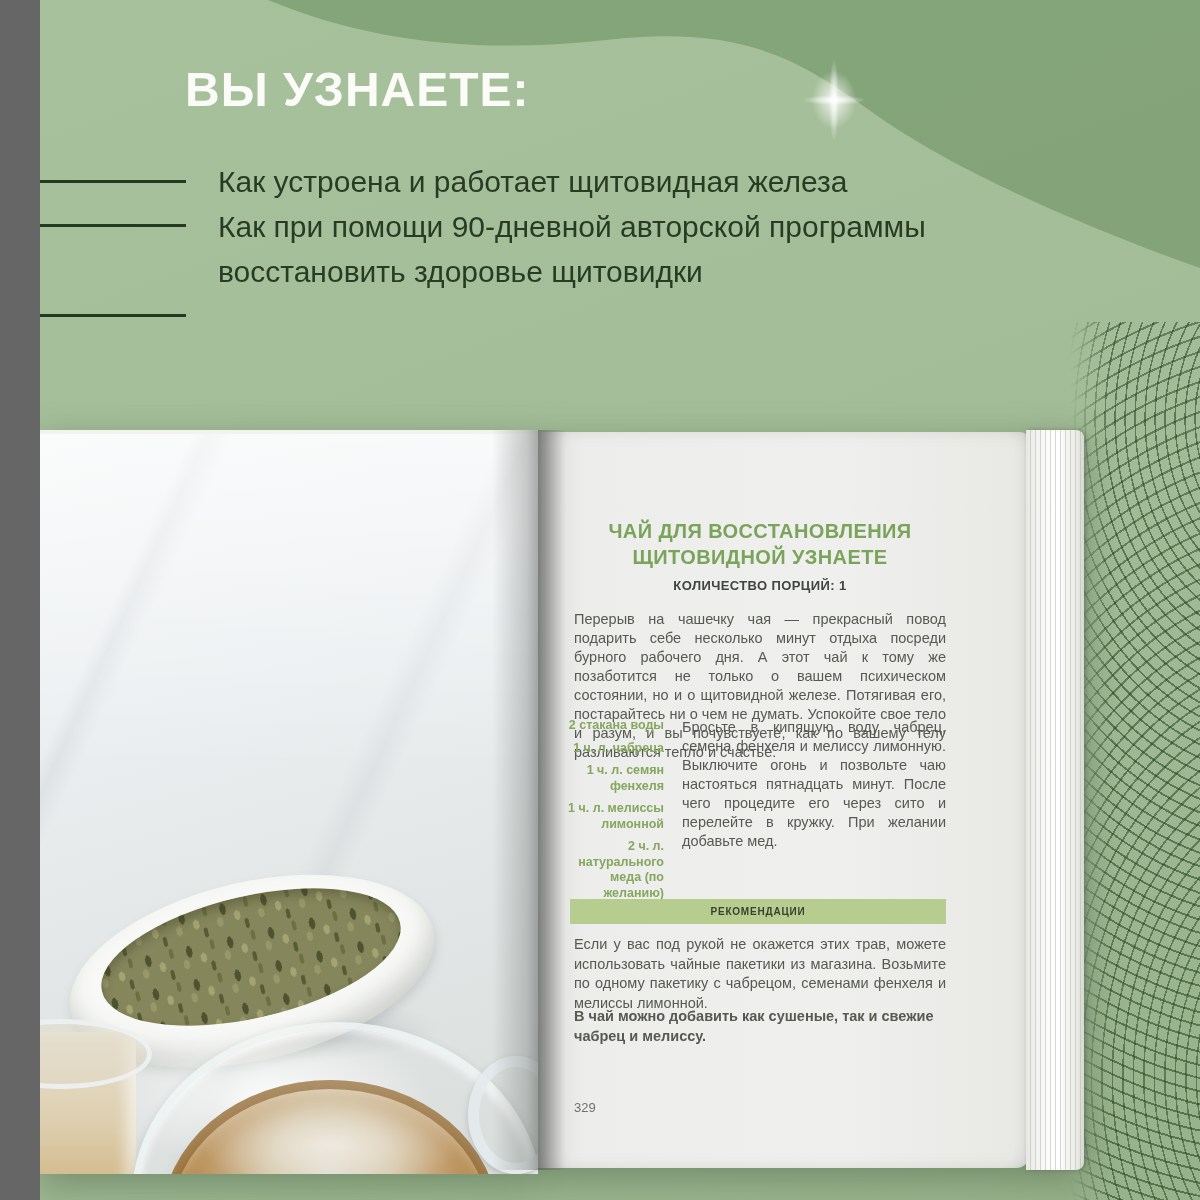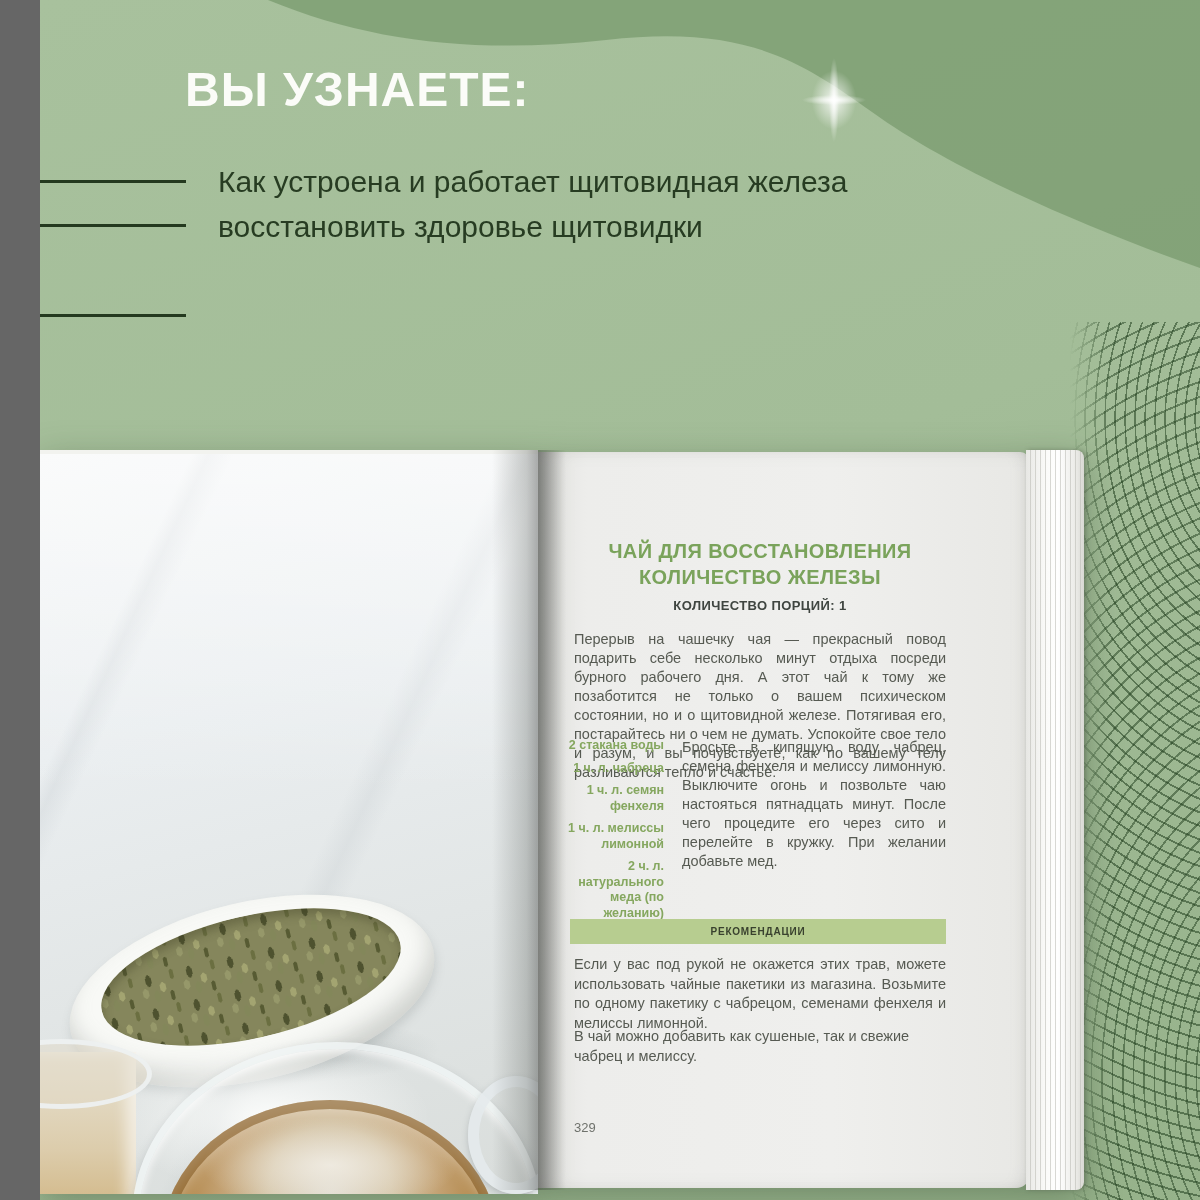--- a/index.html
+++ b/index.html
@@ -22,21 +22,21 @@
     -webkit-mask-image:linear-gradient(90deg,transparent 0,#000 24%);
             mask-image:linear-gradient(90deg,transparent 0,#000 24%);}
   
   .learn-heading{position:absolute;left:145px;top:62px;color:#fbfcf8;font-size:48px;font-weight:800;letter-spacing:1px;}
   .dash{position:absolute;left:0;height:3px;width:146px;background:#24391f;}
   .dash1{top:180px}.dash2{top:224px}.dash3{top:314px}
   .learn-bullets{position:absolute;left:178px;top:159px;width:960px;color:var(--ink,#273c22);
     font-size:30px;line-height:45px;}
   .bullet .b{font-weight:400;}
   
-  .book{position:absolute;left:0;top:450px;width:1044px;height:740px;filter:drop-shadow(0 10px 18px rgba(40,60,38,.35));}
+  .book{position:absolute;left:0;top:430px;width:1044px;height:740px;filter:drop-shadow(0 10px 18px rgba(40,60,38,.35));}
   .photo-page{position:absolute;left:0;top:0;width:498px;height:740px;overflow:hidden;
     background:linear-gradient(165deg,#f4f6f7 0%,#eaeef0 35%,#e2e6e6 65%,#d9dddb 100%);
     border-top:4px solid #f2f3ef;}
   .marble-vein{position:absolute;inset:0;opacity:.5;background:
     linear-gradient(115deg,transparent 18%,rgba(170,178,184,.35) 20%,transparent 23%,transparent 55%,rgba(170,178,184,.3) 58%,transparent 61%);}
   .dish-shadow{position:absolute;left:40px;top:560px;width:360px;height:70px;border-radius:50%;
     background:radial-gradient(closest-side,rgba(140,150,150,.45),rgba(140,150,150,0));}
   .dish{position:absolute;left:26px;top:448px;width:372px;height:178px;border-radius:50%;
     transform:rotate(-13deg);background:#f8f9f6;
     box-shadow:inset 0 -16px 22px rgba(160,165,160,.45), 0 6px 10px rgba(130,140,140,.25);}
@@ -87,21 +87,21 @@
     font-size:13px;font-weight:700;letter-spacing:.4px;}
   .intro{left:36px;top:178px;width:372px;font-size:14.5px;line-height:19px;text-align:justify;}
   .ingredients{left:26px;top:286px;width:100px;text-align:right;color:var(--ingredient-green,#85a75f);
     font-size:12.5px;font-weight:700;line-height:15.5px;}
   .ing{margin-bottom:7px;}
   .method{left:144px;top:286px;width:264px;font-size:14.5px;line-height:19px;text-align:justify;}
   .reco-band{left:32px;top:467px;width:376px;height:25px;background:var(--band-bg,#b7cd90);
     color:var(--band-ink,#39412e);font-size:10px;font-weight:700;letter-spacing:.8px;
     display:flex;align-items:center;justify-content:center;}
   .reco1{left:36px;top:503px;width:372px;font-size:14.5px;line-height:19.5px;text-align:justify;}
-  .reco2{left:36px;top:575px;width:372px;font-size:14.5px;line-height:19.5px;}
+  .reco2{left:36px;top:575px;width:372px;font-size:14.5px;line-height:19.5px;font-weight:bold;}
   .page-num{left:36px;top:668px;width:372px;font-size:13px;color:#6f726c;}
 </style>
 </head>
 <body>
 
 <div class="canvas">
   <div class="bg-grad"></div>
   <svg class="bg-wave" width="1200" height="360" viewBox="0 0 1200 360">
     <path d="M228,0 C330,42 436,54 566,40 C706,24 762,62 832,112 C912,170 1052,232 1200,282 L1200,0 Z" fill="var(--bg-dark)" opacity="0.82"></path>
   </svg>
@@ -110,20 +110,21 @@
 
   <div class="learn-heading">ВЫ УЗНАЕТЕ:</div>
   <div class="dash dash1"></div>
   <div class="dash dash2"></div>
   <div class="dash dash3"></div>
   <div class="learn-bullets">
       <div class="bullet">
         <div class="bline"><span class="b">Как устроена и работает</span><span> щитовидная железа</span></div>
       </div>
       <div class="bullet">
+        <div class="bline"><span>Как при помощи </span><span class="b">90-дневной авторской программы</span></div>
         <div class="bline"><span>восстановить здоровье щитовидки</span></div>
       </div>
     </div>
 
   <div class="book">
     <div class="photo-page">
       <div class="marble-vein"></div>
       <div class="photo-haze"></div>
       <div class="dish-shadow"></div>
       <div class="dish"></div>
@@ -134,21 +135,21 @@
 
       <div class="cup-big-rim"></div>
       <div class="tea-big"></div>
       <div class="handle-big"></div>
 
     </div>
 
     <div class="right-page">
       <div class="rp recipe-title">
         <div>ЧАЙ ДЛЯ ВОССТАНОВЛЕНИЯ</div>
-        <div>КОЛИЧЕСТВО ЖЕЛЕЗЫ</div>
+        <div>ЩИТОВИДНОЙ УЗНАЕТЕ</div>
       </div>
       <div class="rp servings">КОЛИЧЕСТВО ПОРЦИЙ: 1</div>
       <div class="rp intro">Перерыв на чашечку чая — прекрасный повод подарить себе несколько минут отдыха посреди бурного рабочего дня. А этот чай к тому же позаботится не только о вашем психическом состоянии, но и о щитовидной железе. Потягивая его, постарайтесь ни о чем не думать. Успокойте свое тело и разум, и вы почувствуете, как по вашему телу разливаются тепло и счастье.</div>
       <div class="rp ingredients">
           <div class="ing">2 стакана воды</div>
           <div class="ing">1 ч. л. чабреца</div>
           <div class="ing">1 ч. л. семян фенхеля</div>
           <div class="ing">1 ч. л. мелиссы лимонной</div>
           <div class="ing">2 ч. л. натурального меда (по желанию)</div>
         </div>

